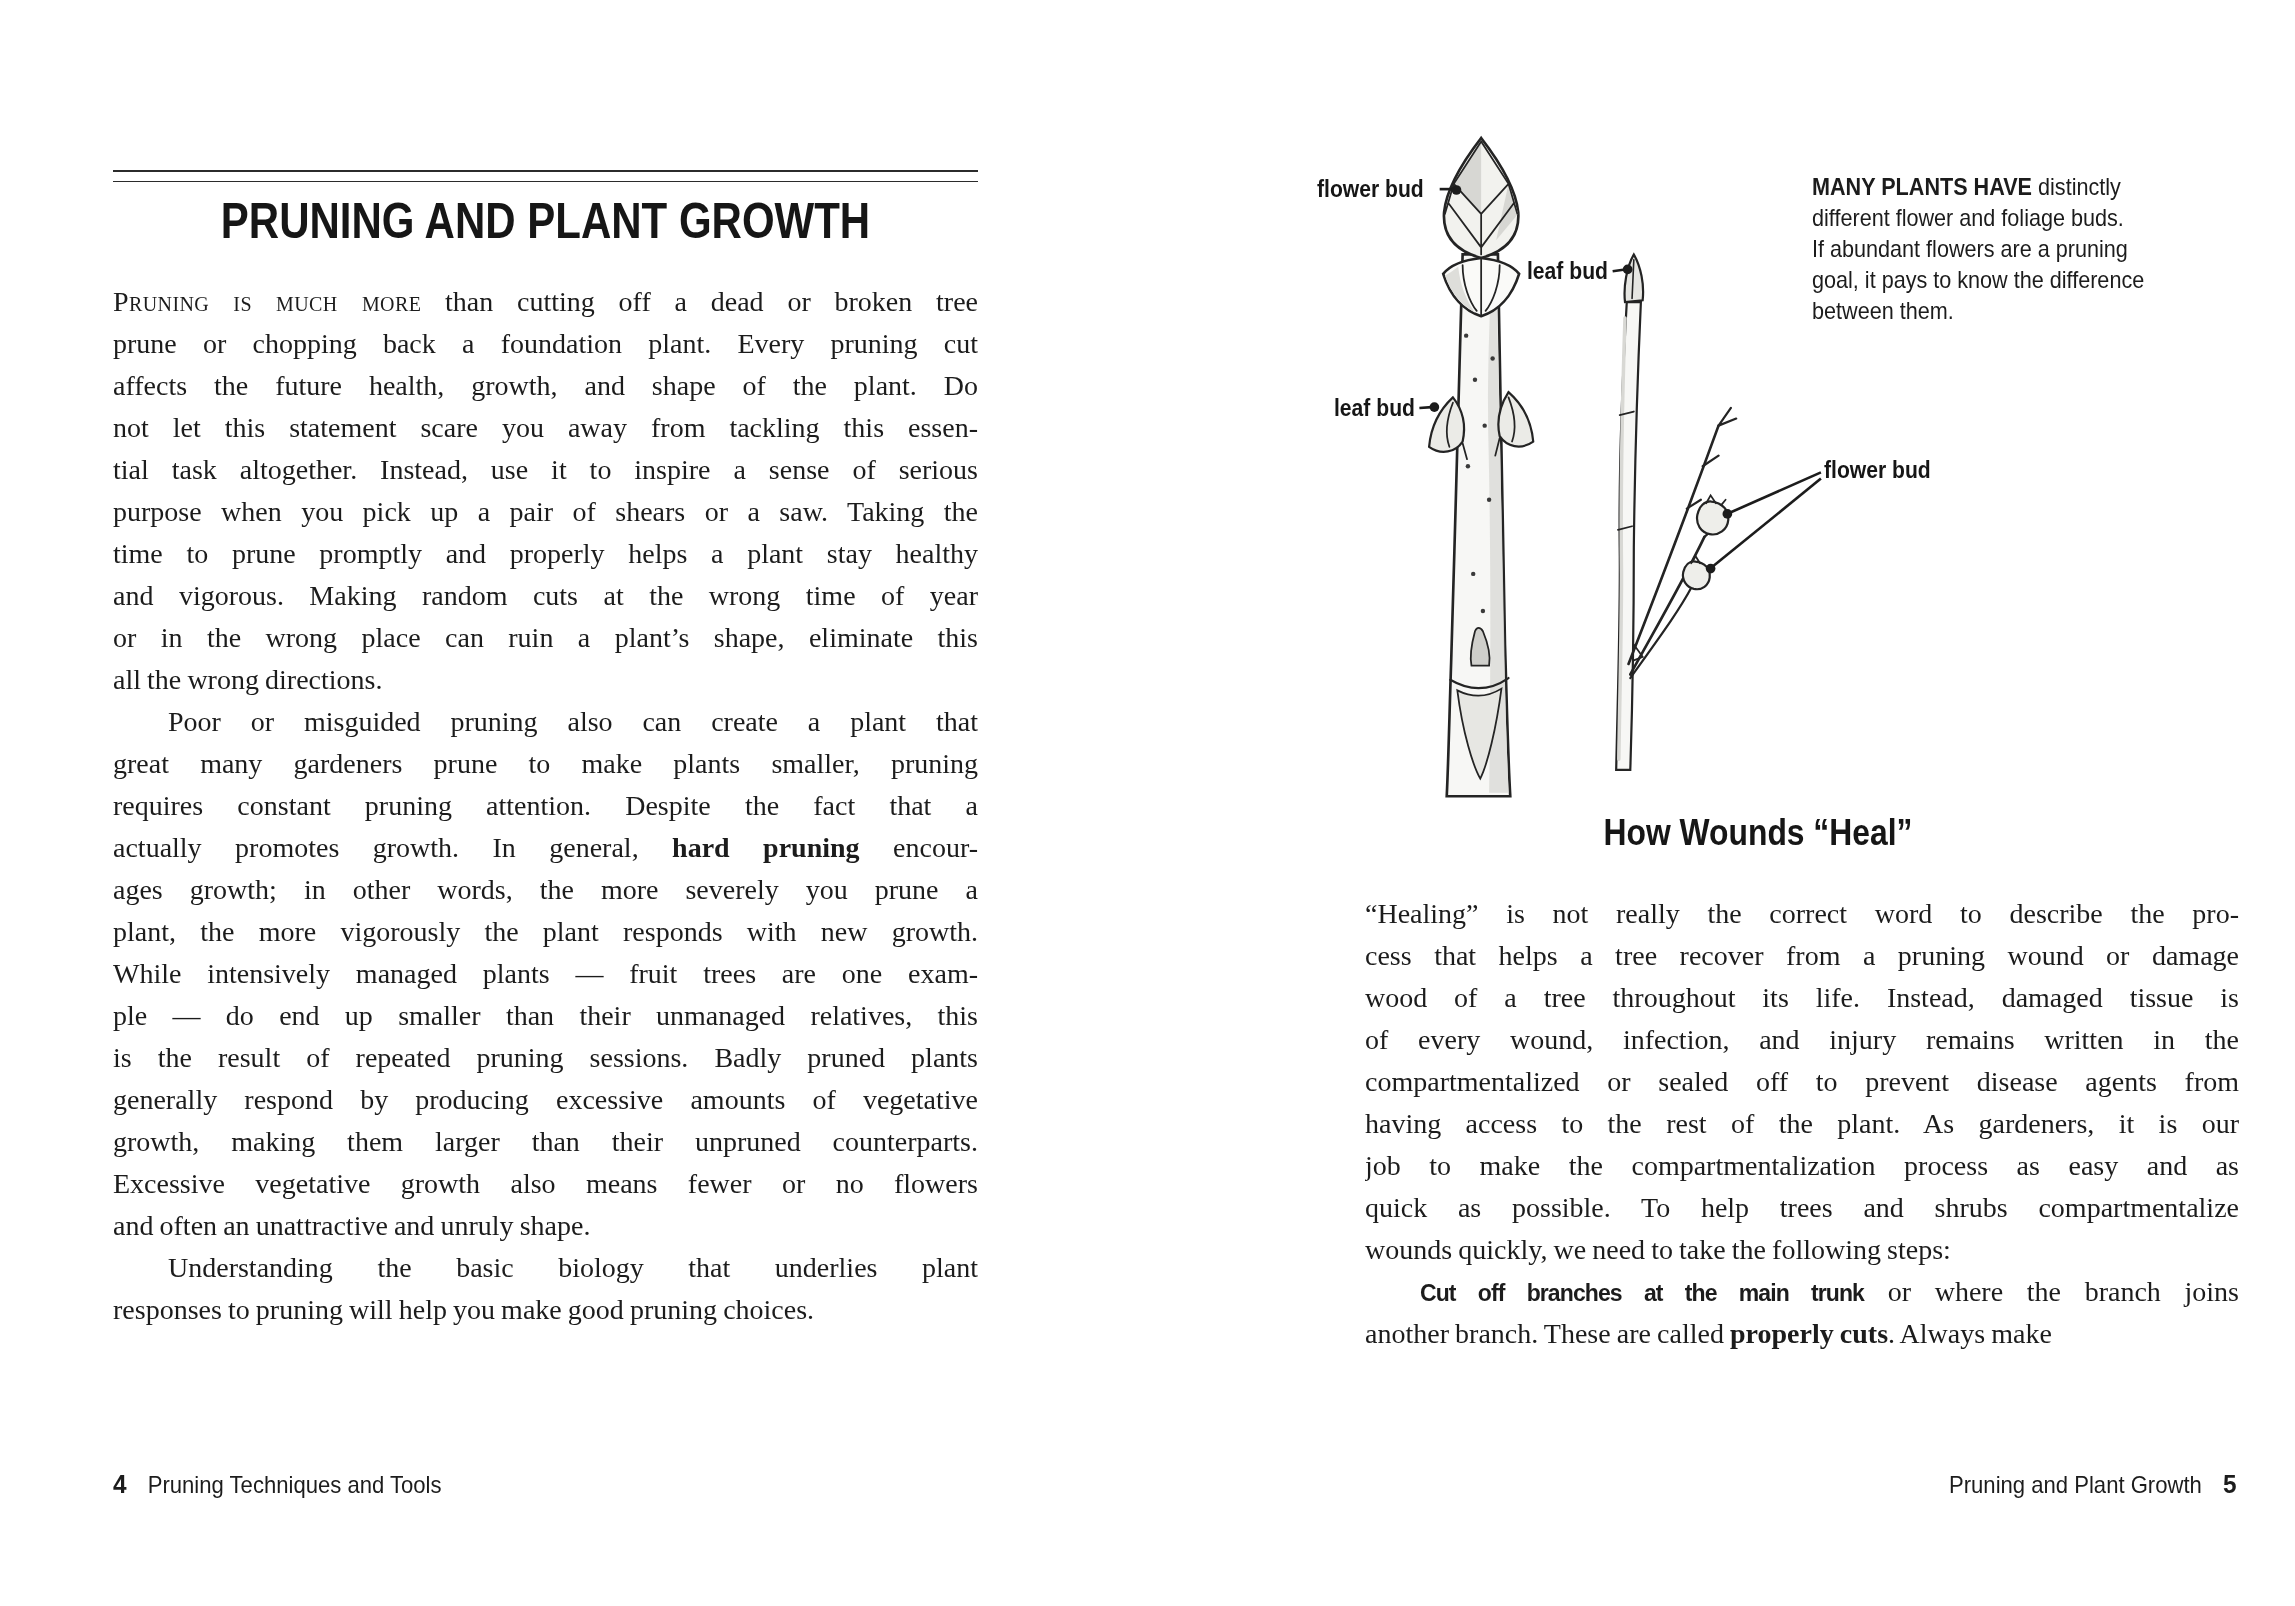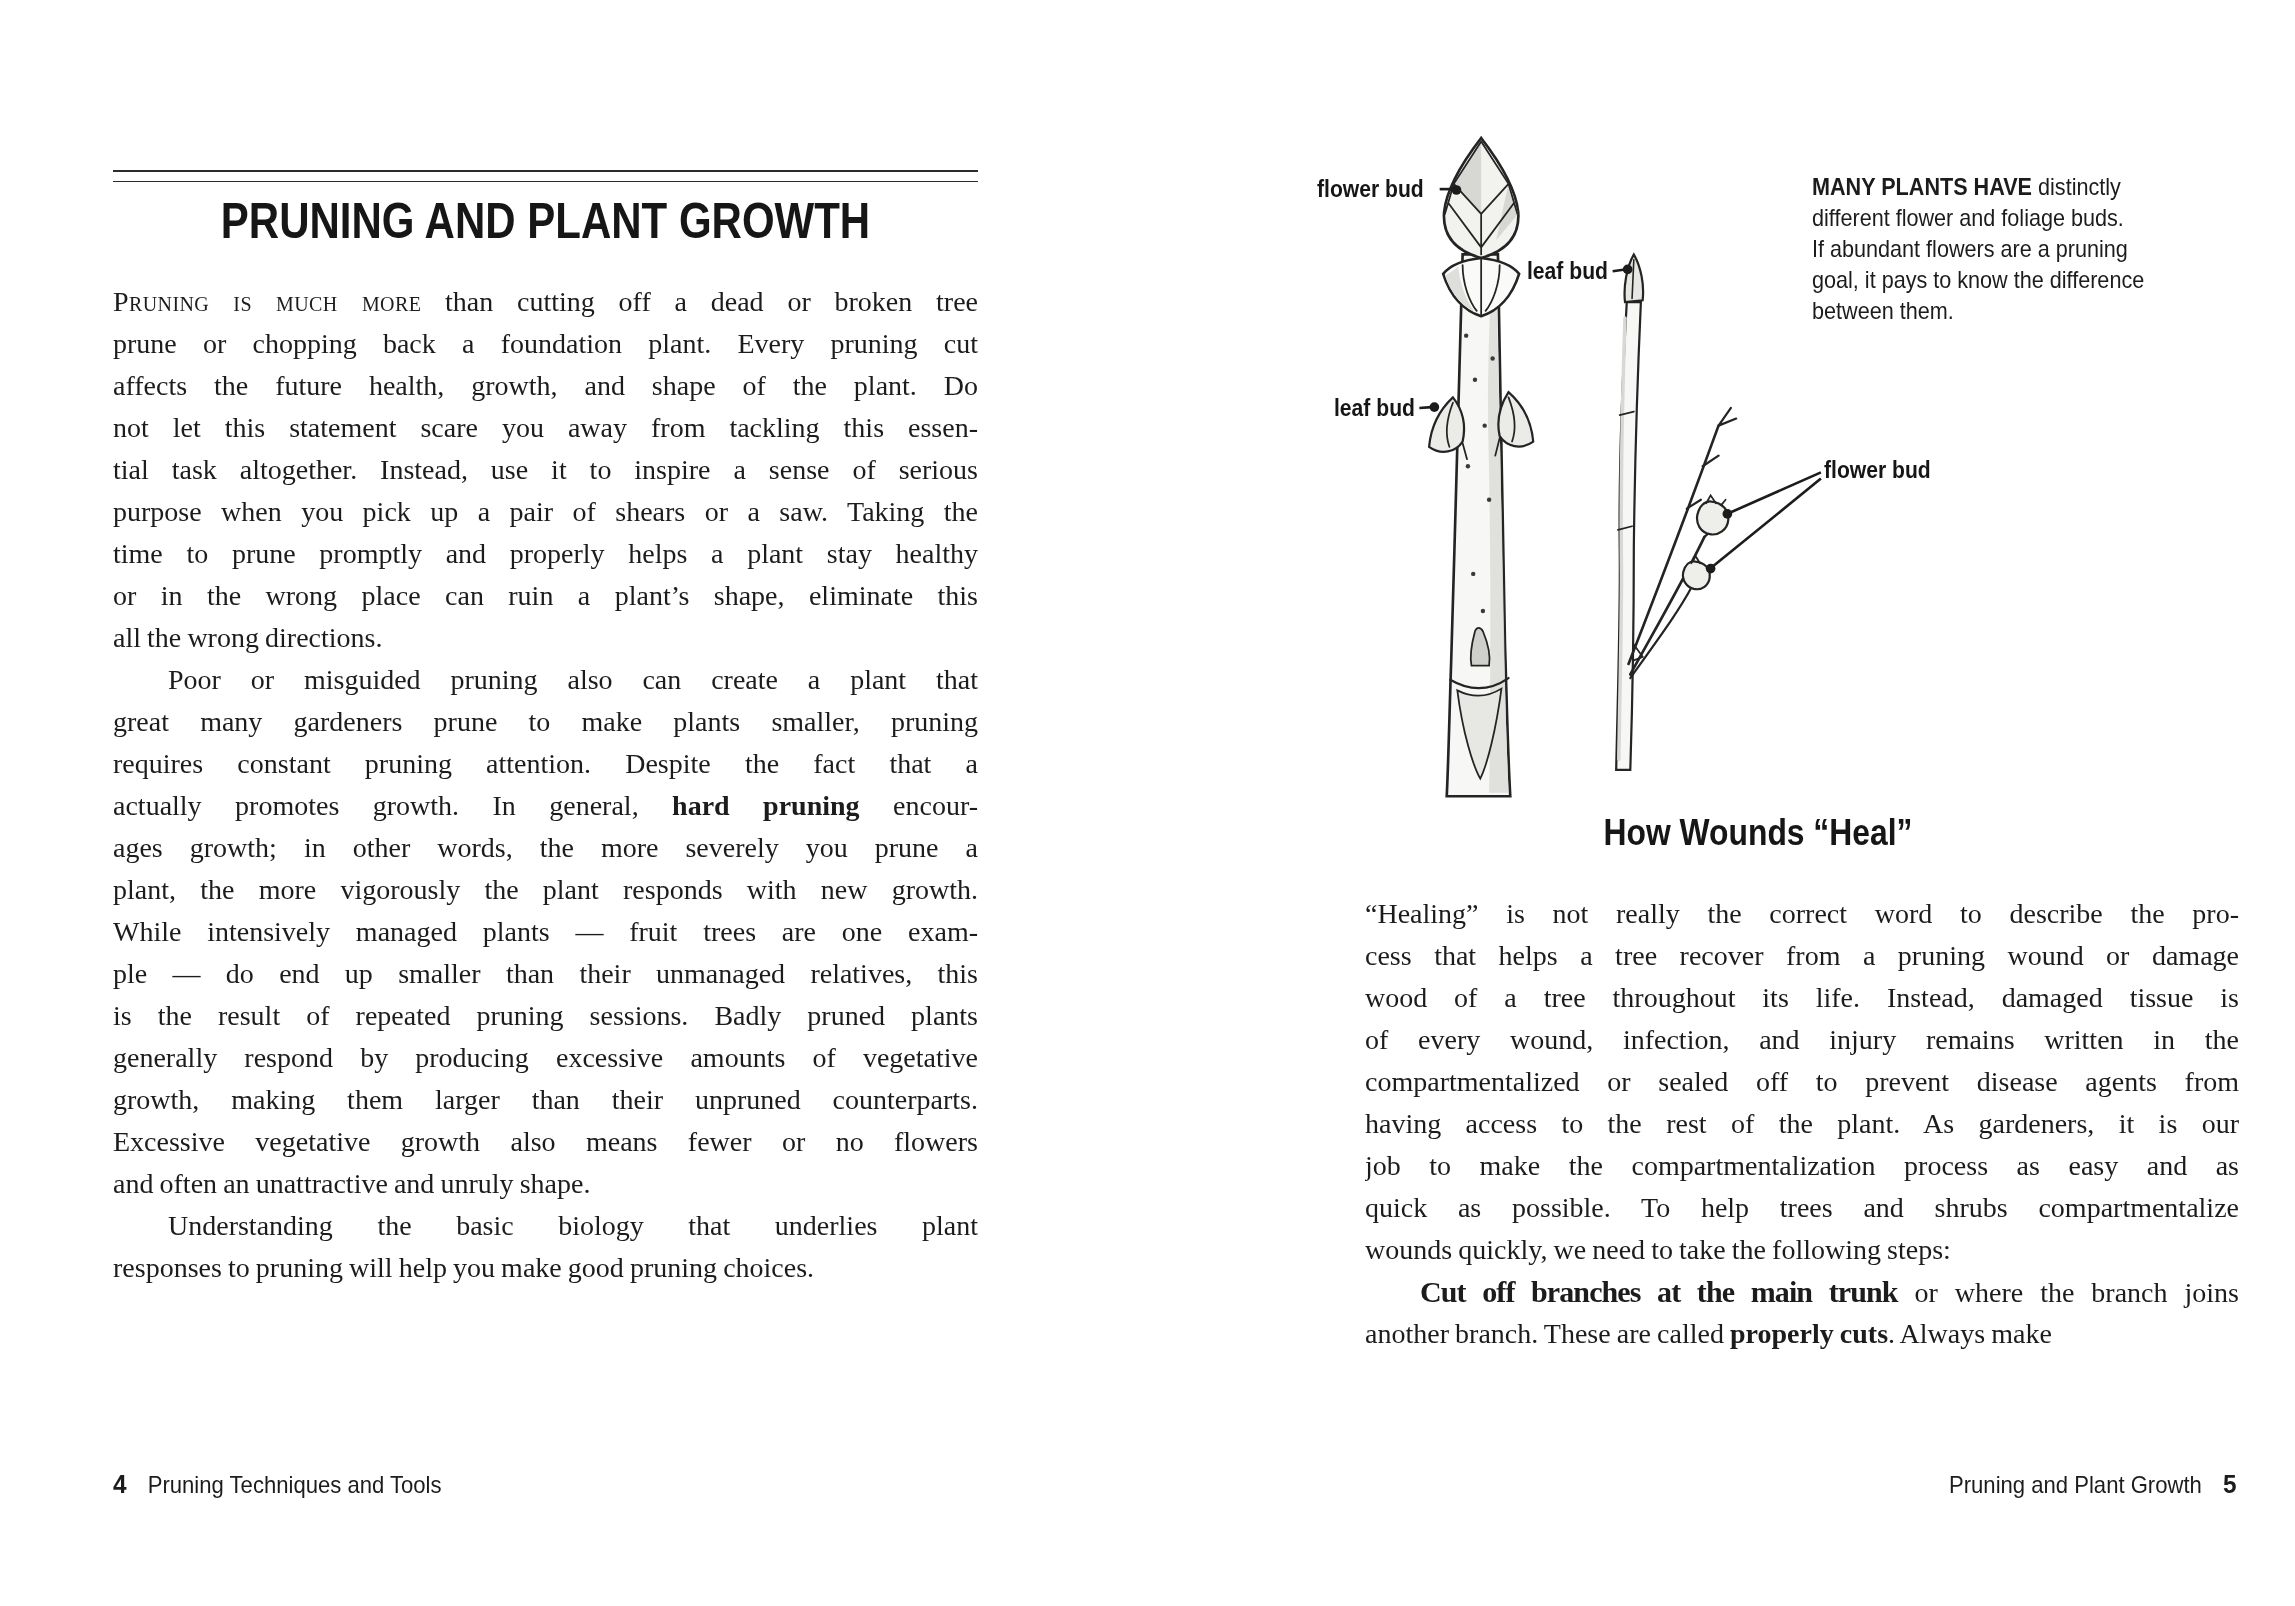--- a/index.html
+++ b/index.html
@@ -4,21 +4,21 @@
 <style>
   html,body{margin:0;padding:0;background:#ffffff;}
   #page{position:relative;width:2295px;height:1607px;background:#ffffff;overflow:hidden;
         font-family:"Liberation Serif",serif;color:#1c1c1c;padding-left:46px;}
   
   .body-col{position:absolute;font-size:28px;line-height:42px;word-spacing:-0.9px;}
   .bline{height:42px;line-height:42px;text-align:justify;text-align-last:justify;overflow:hidden;}
   .bline.last{text-align-last:left;}
   .bline.indent{padding-left:55px;}
   .sc{font-variant:small-caps;letter-spacing:0.4px;}
-  b.bs{font-family:Liberation Serif, serif;font-size:30px;letter-spacing:-0.9px;}
+  b.bs{font-family:Liberation Sans, sans-serif;font-size:23px;letter-spacing:-0.9px;}
   
   .cond{font-family:"Liberation Sans",sans-serif;font-weight:700;color:#161616;}
   #title-block{position:absolute;left:113px;top:170px;width:865px;}
   #title-rule{height:8.8px;border-top:2.6px solid #2b2b2b;border-bottom:1.8px solid #2b2b2b;}
   #page-title{margin-top:10.6px;text-align:center;font-size:50px;letter-spacing:0;
               transform:scaleX(.84);transform-origin:50% 0;white-space:nowrap;}
   #section-heading{position:absolute;left:1321px;top:812px;width:874px;text-align:center;
                    font-size:37px;transform:scaleX(.86);transform-origin:50% 0;}
   
   #twig-svg{position:absolute;left:1307px;top:115px;width:636px;height:706px;pointer-events:none;}
@@ -49,20 +49,21 @@
   </div>
 
   <div class="body-col" style="left:113px;top:281px;width:865px;">
       <div class="bline"><span class="sc">Pruning is much more</span> than cutting off a dead or broken tree</div>
       <div class="bline">prune or chopping back a foundation plant. Every pruning cut</div>
       <div class="bline">affects the future health, growth, and shape of the plant. Do</div>
       <div class="bline">not let this statement scare you away from tackling this essen-</div>
       <div class="bline">tial task altogether. Instead, use it to inspire a sense of serious</div>
       <div class="bline">purpose when you pick up a pair of shears or a saw. Taking the</div>
       <div class="bline">time to prune promptly and properly helps a plant stay healthy</div>
+      <div class="bline">and vigorous. Making random cuts at the wrong time of year</div>
       <div class="bline">or in the wrong place can ruin a plant’s shape, eliminate this</div>
       <div class="bline last">all the wrong directions.</div>
       <div class="bline indent">Poor or misguided pruning also can create a plant that</div>
       <div class="bline">great many gardeners prune to make plants smaller, pruning</div>
       <div class="bline">requires constant pruning attention. Despite the fact that a</div>
       <div class="bline">actually promotes growth. In general, <b>hard pruning</b> encour-</div>
       <div class="bline">ages growth; in other words, the more severely you prune a</div>
       <div class="bline">plant, the more vigorously the plant responds with new growth.</div>
       <div class="bline">While intensively managed plants — fruit trees are one exam-</div>
       <div class="bline">ple — do end up smaller than their unmanaged relatives, this</div>

